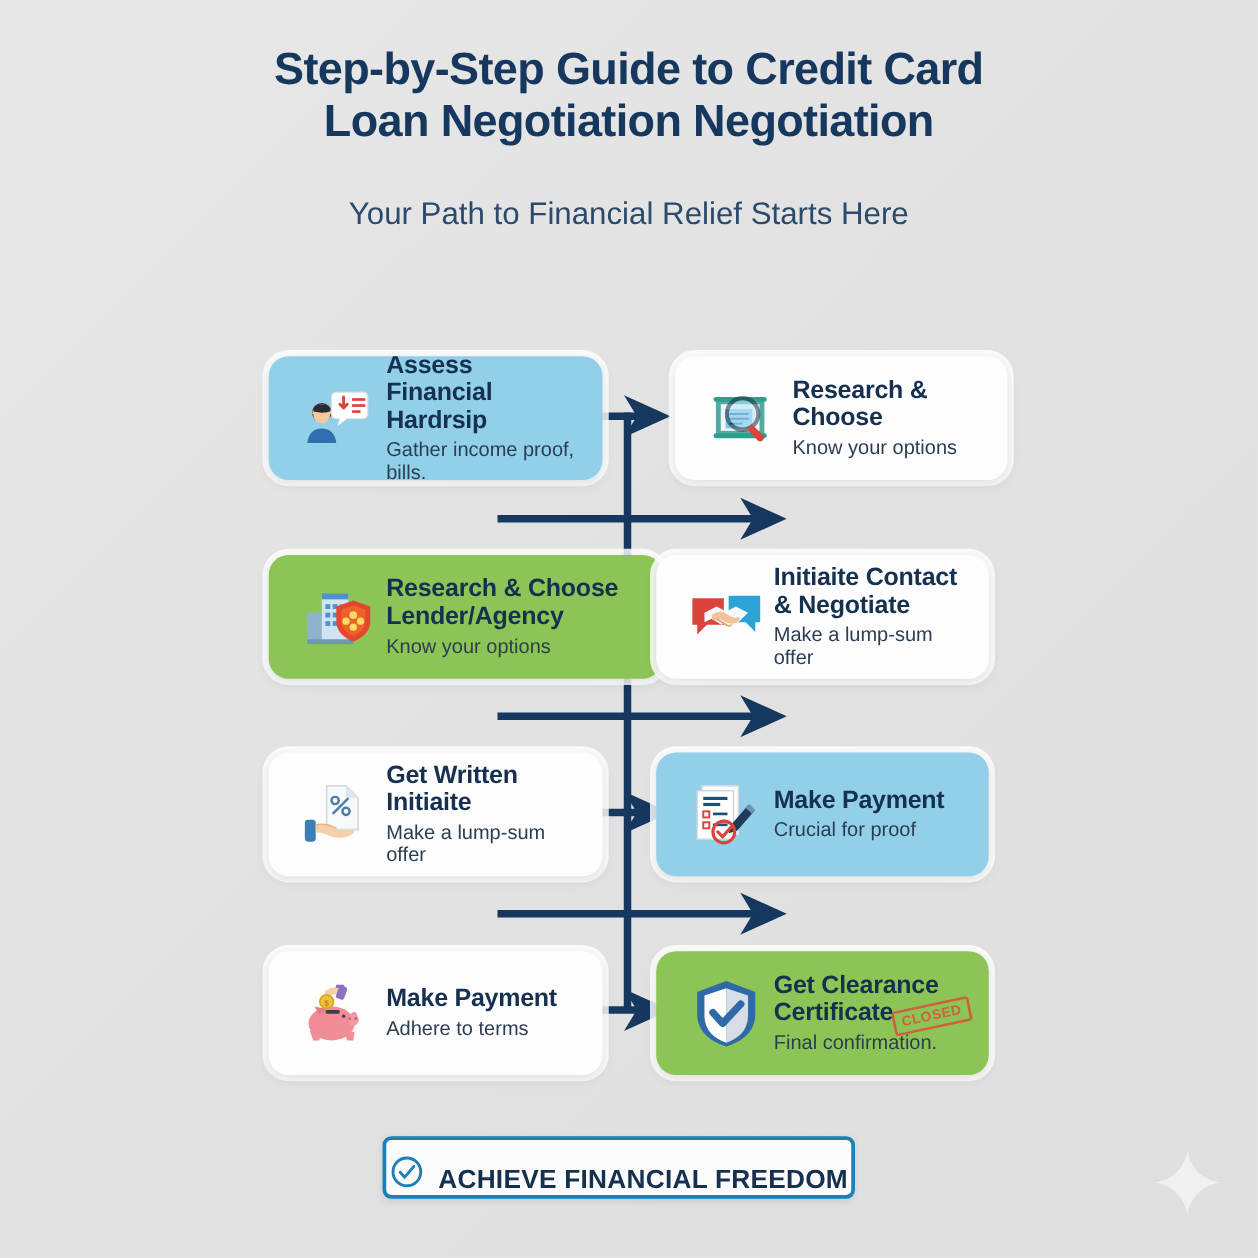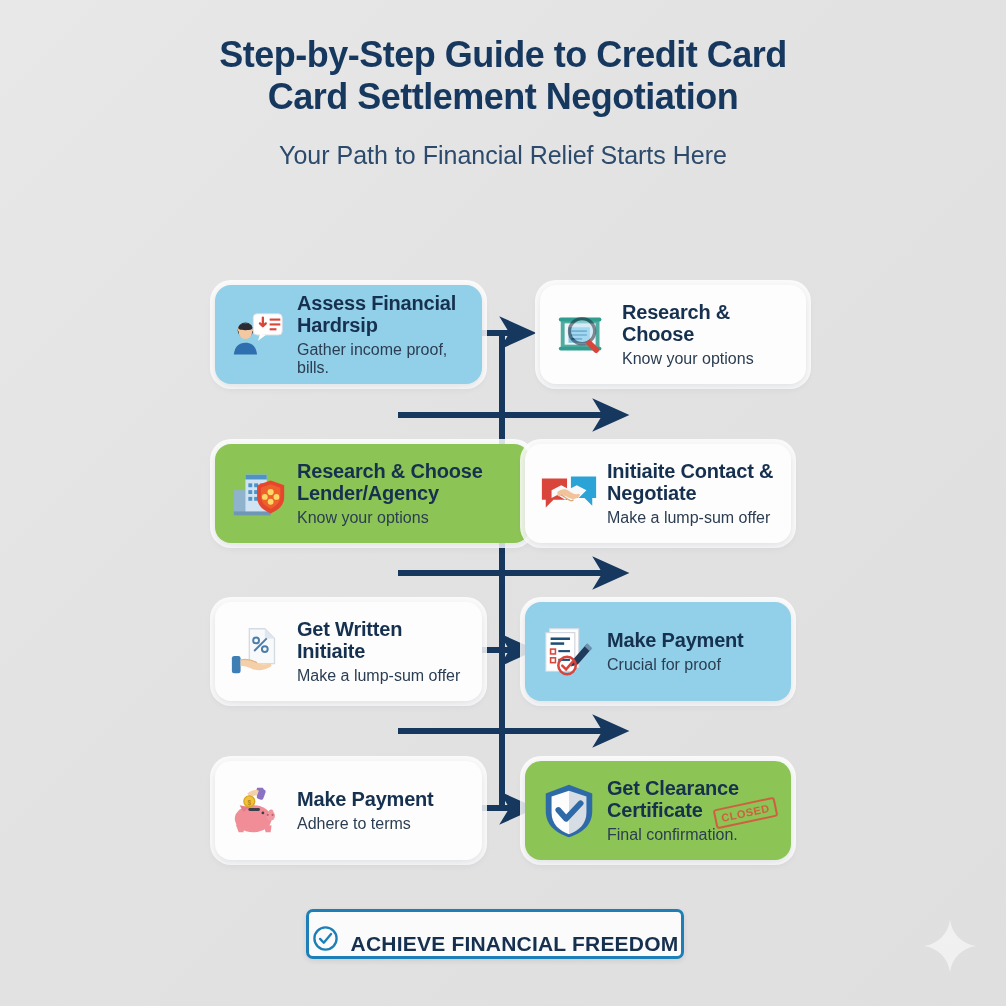--- a/index.html
+++ b/index.html
@@ -29,21 +29,21 @@
   .title {
     font-size: 36px;
     font-weight: bold;
     line-height: 1.18;
     color: #16375e;
     letter-spacing: -0.5px;
     margin: 0 auto;
     width: 860px;
   }
   .subtitle {
-    margin-top: 22px;
+    margin-top: 38px;
     font-size: 25px;
     color: #2c4a6b;
     font-weight: normal;
   }
 
   
   .connectors {
     position: absolute;
     left: 0;
     top: 0;
@@ -54,21 +54,21 @@
 
   
   .card {
     position: absolute;
     box-sizing: border-box;
     border-radius: 16px;
     background: #fdfdfd;
     box-shadow: 0 3px 9px rgba(40,50,70,0.13), 0 0 0 5px rgba(255,255,255,0.85);
     display: flex;
     align-items: center;
-    padding: 10px 14px 10px 12px;
+    padding: 10px 14px 10px 24px;
     overflow: hidden;
   }
   .card.blue  { background: #92cfe8; }
   .card.green { background: #8cc455; }
 
   .card-icon {
     flex: 0 0 auto;
     width: 64px;
     height: 64px;
     margin-right: 6px;
@@ -144,21 +144,21 @@
   }
 </style>
 </head>
 <body>
 
 <div id="infographic">
 
   <div class="header">
     <div class="title">
       <div>Step-by-Step Guide to Credit Card</div>
-      <div>Card Settlement Negotiation</div>
+      <div>Loan Negotiation Negotiation</div>
     </div>
     <div class="subtitle">Your Path to Financial Relief Starts Here</div>
   </div>
 
   <svg class="connectors" viewBox="0 0 1006 1006" width="1006" height="1006">
     <defs>
       <marker id="ah" markerWidth="7" markerHeight="7" refX="2.3" refY="3" orient="auto" markerUnits="strokeWidth">
         <path d="M0,0.2 L6.2,3 L0,5.8 L1.7,3 Z" fill="#16375e"></path>
       </marker>
     </defs>

